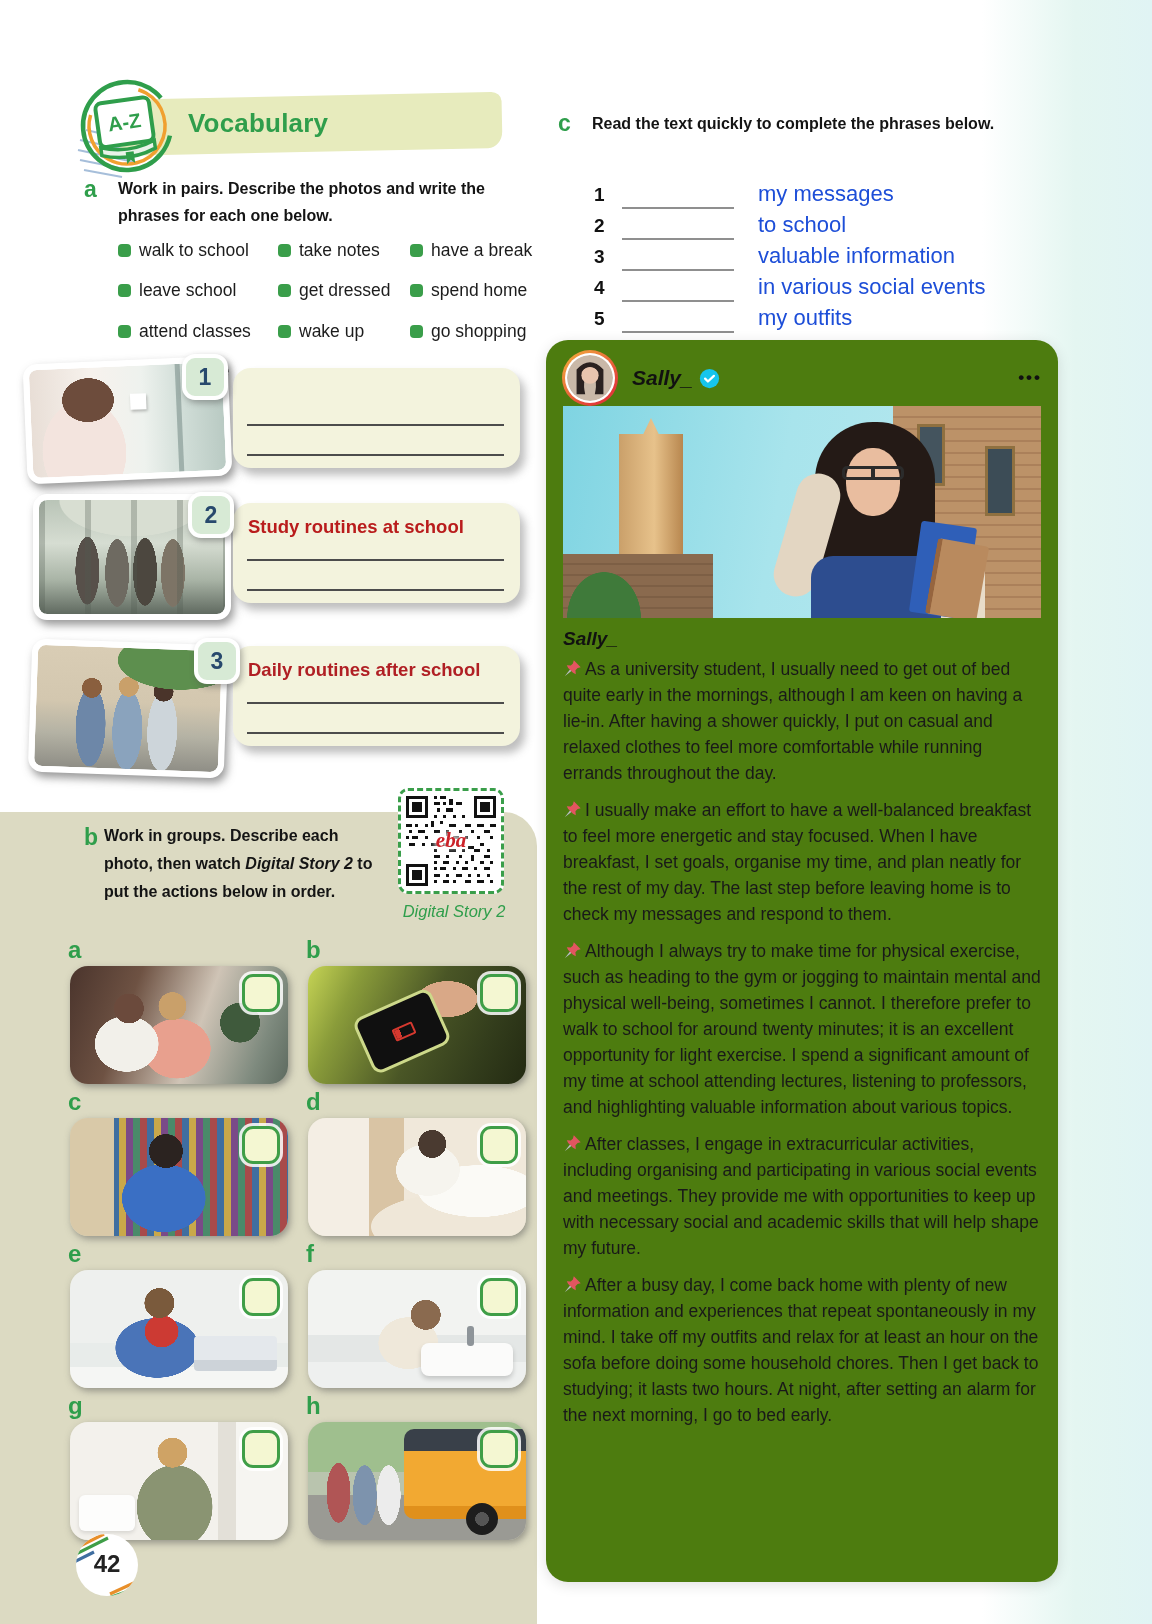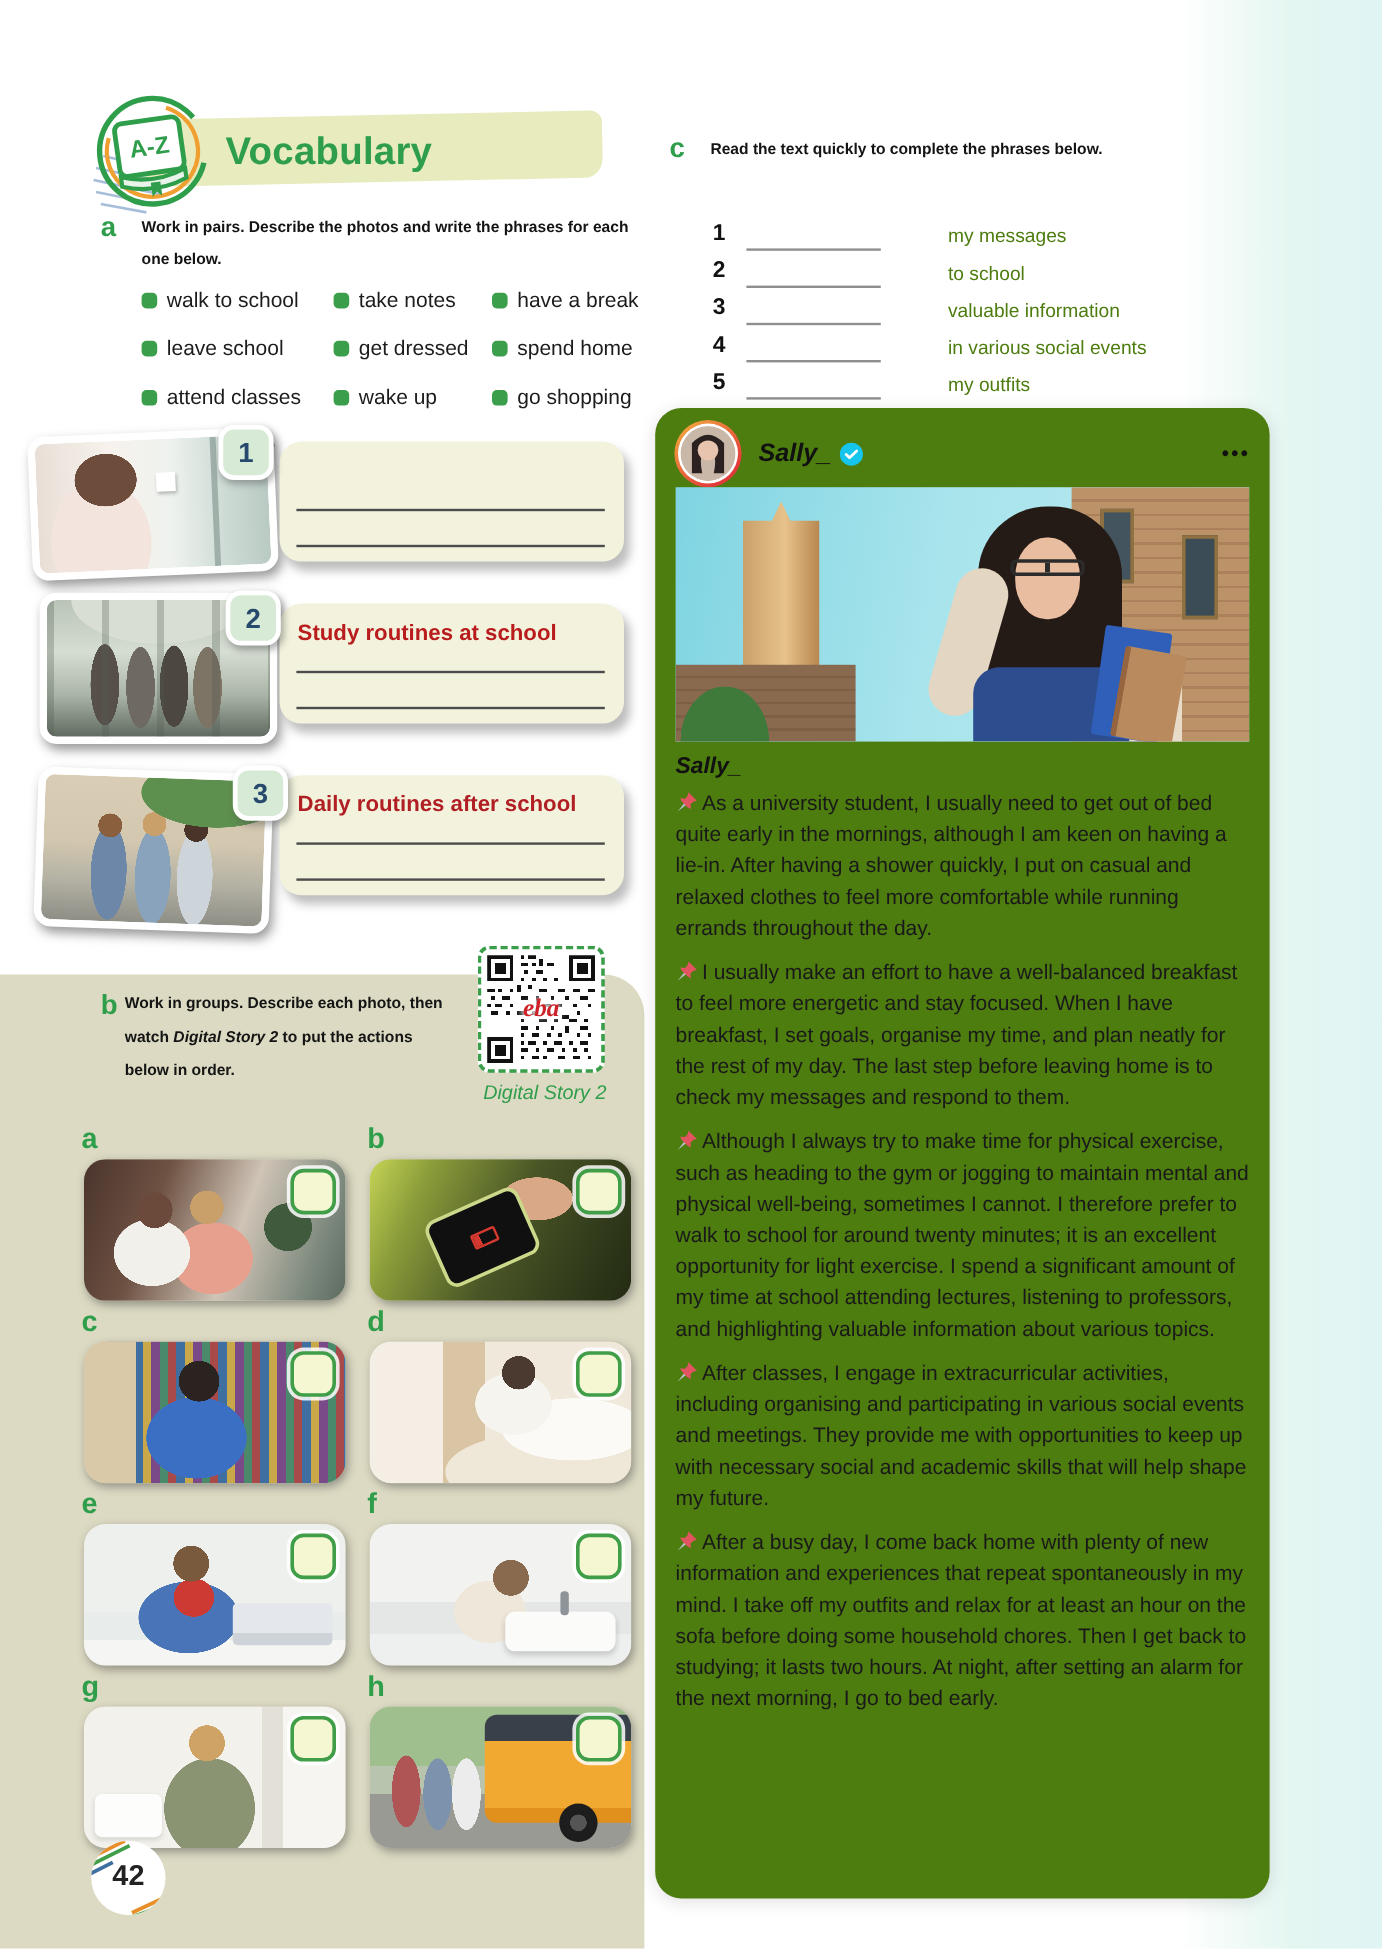--- a/index.html
+++ b/index.html
@@ -16,25 +16,25 @@
   
   .bg-right { top:0; right:0; width:170px; height:1624px;
     background:linear-gradient(90deg, rgba(231,248,243,0) 0%, #e4f6f1 55%, #e0f4f4 100%); }
   .beige-panel { left:0; top:812px; width:537px; height:812px;
     background:#dcdac2; border-top-right-radius:34px; }
 
   
   .vocab-banner { left:104px; top:96px; width:398px; height:56px;
     background:#e7ebbd; transform:rotate(-1.2deg);
     border-radius:26px 16px 22px 54px / 36px 14px 26px 50px; }
-  .vocab-title { left:188px; top:108px; font-size:32px; font-weight:800; color:#2f9e4b; letter-spacing:.2px; }
+  .vocab-title { left:188px; top:108px; font-size:26px; font-weight:800; color:#2f9e4b; letter-spacing:.2px; }
   .vocab-icon { left:72px; top:74px; width:110px; height:110px; }
 
   .sec-letter { font-size:23px; font-weight:800; color:#2f9e4b; }
-  .instr { font-weight:700; font-size:13px; line-height:27px; color:#141414; }
+  .instr { font-weight:700; font-size:16px; line-height:27px; color:#141414; }
 
   
   .phrase-cols { left:118px; top:236px; width:420px; display:flex; }
   .pcol { display:flex; flex-direction:column;gap:12px; }
   .pcol1 { width:160px; } .pcol2 { width:132px; } .pcol3 { flex:1; }
   .phrase { display:flex; align-items:center; height:28.5px; font-size:17.5px; color:#1c1c1c; white-space:nowrap; }
   .bullet { width:13px; height:13px; border-radius:4px; background:#3a9e4a; margin-right:8px; flex:0 0 13px; }
 
   
   .routine-box { width:287px; height:100px; background:#f3f3dd; border-radius:18px;
@@ -154,21 +154,21 @@
   
   .pageno-wrap { left:74px; top:1532px; width:66px; height:66px; }
   .pageno-text { position:absolute; left:0; top:18px; width:66px; text-align:center;
     font-size:24px; font-weight:700; color:#222; }
 
   
   .c-list { left:594px; top:178px; }
   .c-row { display:flex; align-items:flex-end; height:31px; }
   .c-num { width:28px; font-size:19px; font-weight:800; color:#111; padding-bottom:3px; }
   .c-blank { width:112px; border-bottom:2px solid #8f8f8f; height:22px; margin-right:24px; }
-  .c-phrase { font-size:16px; color:#4d7c0f; padding-bottom:2px;margin-left:32px; }
+  .c-phrase { font-size:22px; color:#1d4ed8; padding-bottom:2px; }
 
   .post-card { left:546px; top:340px; width:512px; height:1242px; background:#4d7c0f;
     border-radius:22px; box-shadow:0 3px 14px rgba(0,0,0,.12); }
   .post-header { position:absolute; left:16px; top:10px; right:16px; height:56px; display:flex; align-items:center; }
   .avatar-ring { width:56px; height:56px; border-radius:50%; padding:3px;
     background:linear-gradient(140deg,#f2a43c 10%,#e23a3a 80%); }
   .avatar-inner { width:100%; height:100%; border-radius:50%; background:#fff; padding:2px; }
   .avatar-inner svg { width:100%; height:100%; border-radius:50%; display:block; }
   .username { margin-left:14px; font-size:21px; font-weight:800; font-style:italic; color:#111; }
   .verified { width:21px; height:21px; margin-left:6px; }

